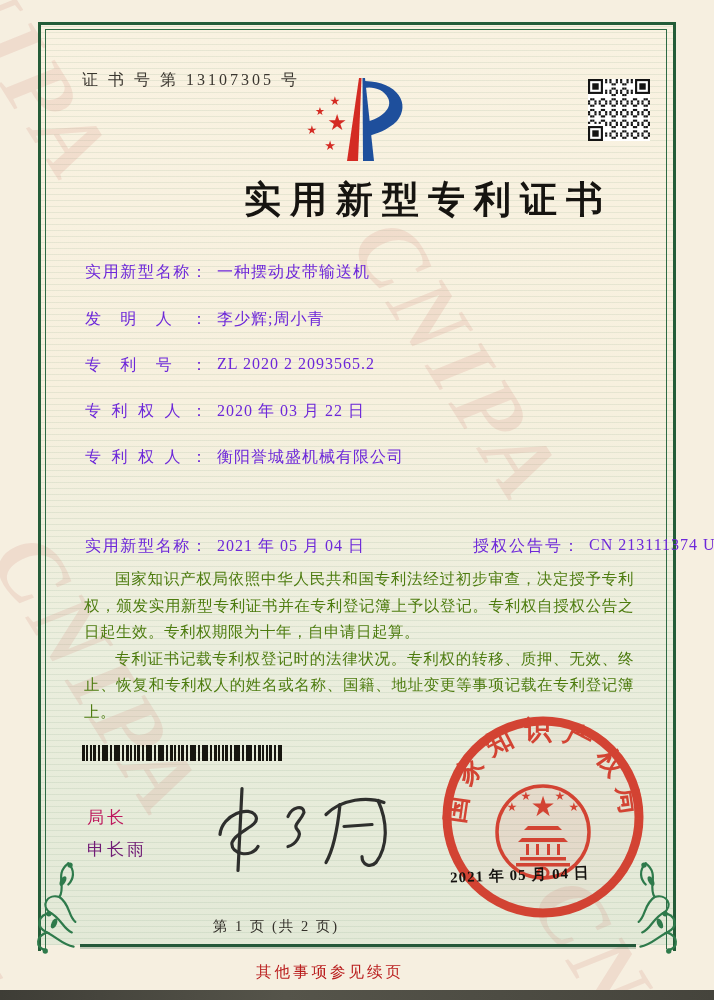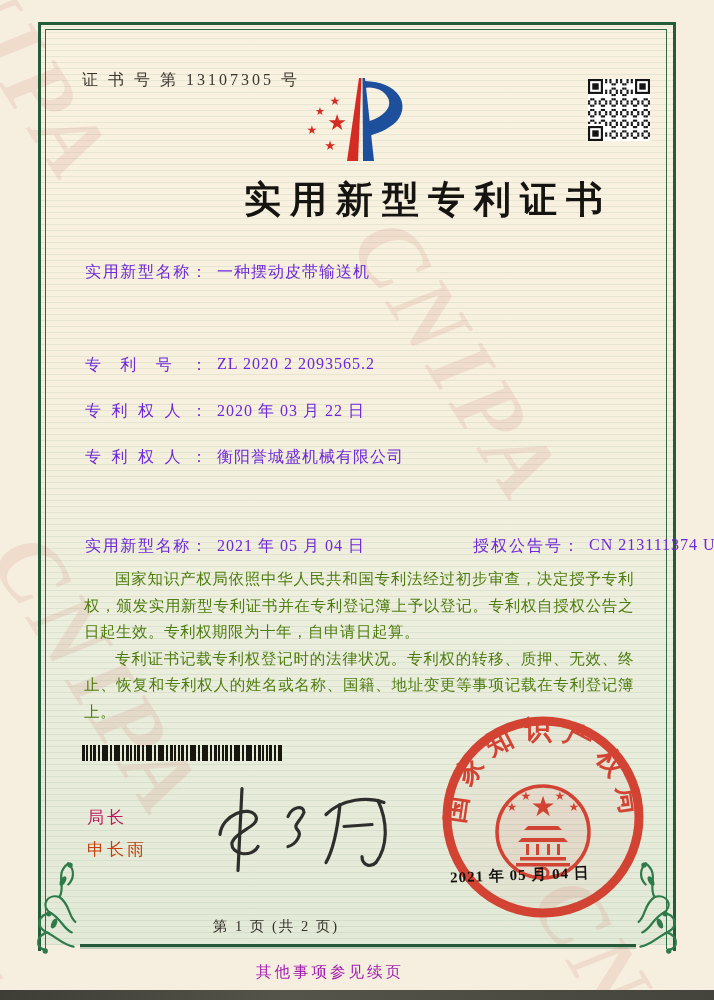--- a/index.html
+++ b/index.html
@@ -41,33 +41,33 @@
          color:#4d7c0f;text-align:justify;}
   .paras p{margin:0;text-indent:2em;letter-spacing:0.5px;}
 
   .barcode{position:absolute;left:82px;top:745px;width:200px;height:16px;
       background:
         repeating-linear-gradient(90deg,#17160f 0 2px,rgba(0,0,0,0) 2px 4px),
         repeating-linear-gradient(90deg,#17160f 0 3px,rgba(0,0,0,0) 3px 11px);}
 
   .issuer-title{position:absolute;left:87px;top:806px;font-size:17px;letter-spacing:3px;color:#be185d;
       font-family:"Liberation Sans","DejaVu Sans",sans-serif;}
-  .issuer-name{position:absolute;left:87px;top:838px;font-size:17px;letter-spacing:3px;color:#c2410c;
+  .issuer-name{position:absolute;left:87px;top:838px;font-size:17px;letter-spacing:3px;color:#701a75;
       font-family:"Liberation Sans","DejaVu Sans",sans-serif;}
   .signature{position:absolute;left:192px;top:772px;width:200px;height:105px;}
 
   .seal{position:absolute;left:438px;top:712px;width:210px;height:210px;opacity:0.95;}
   .seal-date{position:absolute;left:450px;top:866px;font-size:15px;font-weight:bold;color:#14120f;
       letter-spacing:1px;transform:rotate(-2deg);z-index:4;white-space:nowrap;}
 
   .page-num{position:absolute;left:0;top:917px;width:552px;text-align:center;font-size:14.5px;color:#33302a;letter-spacing:2px;}
   .bottom-rule{position:absolute;left:80px;top:944px;width:556px;height:3px;background:#24593a;
       box-shadow:0 2px 0 rgba(36,89,58,0.25);z-index:3;}
   .continuation{position:absolute;left:0;top:962px;width:660px;text-align:center;font-size:15.5px;
-      color:#a21caf;letter-spacing:3px;}
+      color:#b91c1c;letter-spacing:3px;}
   .scan-edge{position:absolute;left:0;top:990px;width:714px;height:10px;
       background:linear-gradient(90deg,#3e3d36,#55544a 40%,#45443c);z-index:5;}
 
   .ornament{position:absolute;width:62px;height:105px;z-index:4;}
   .orn-left{left:24px;top:856px;}
   .orn-right{left:628px;top:856px;transform:scaleX(-1);}
 </style>
 </head>
 <body>
 
@@ -356,20 +356,24 @@
         <path d="M67,21 C100,22 113,44 99,61 C90,70 78,74 70,76 L68,62 C84,58 95,48 90,38 C86,29 74,26 66,28 Z"></path>
       </g>
     </svg>
 
     <h1 class="title">实用新型专利证书</h1>
 
     <div class="field" style="top:262px;">
       <span class="flabel">实用新型名称：</span>
       <span class="fvalue">一种摆动皮带输送机</span>
     </div>
+    <div class="field" style="top:309px;">
+      <span class="flabel">发明人：</span>
+      <span class="fvalue">李少辉;周小青</span>
+    </div>
     <div class="field" style="top:355px;">
       <span class="flabel">专利号：</span>
       <span class="fvalue">ZL 2020 2 2093565.2</span>
     </div>
     <div class="field" style="top:401px;">
       <span class="flabel">专利权人：</span>
       <span class="fvalue">2020 年 03 月 22 日</span>
     </div>
     <div class="field" style="top:447px;">
       <span class="flabel">专利权人：</span>

